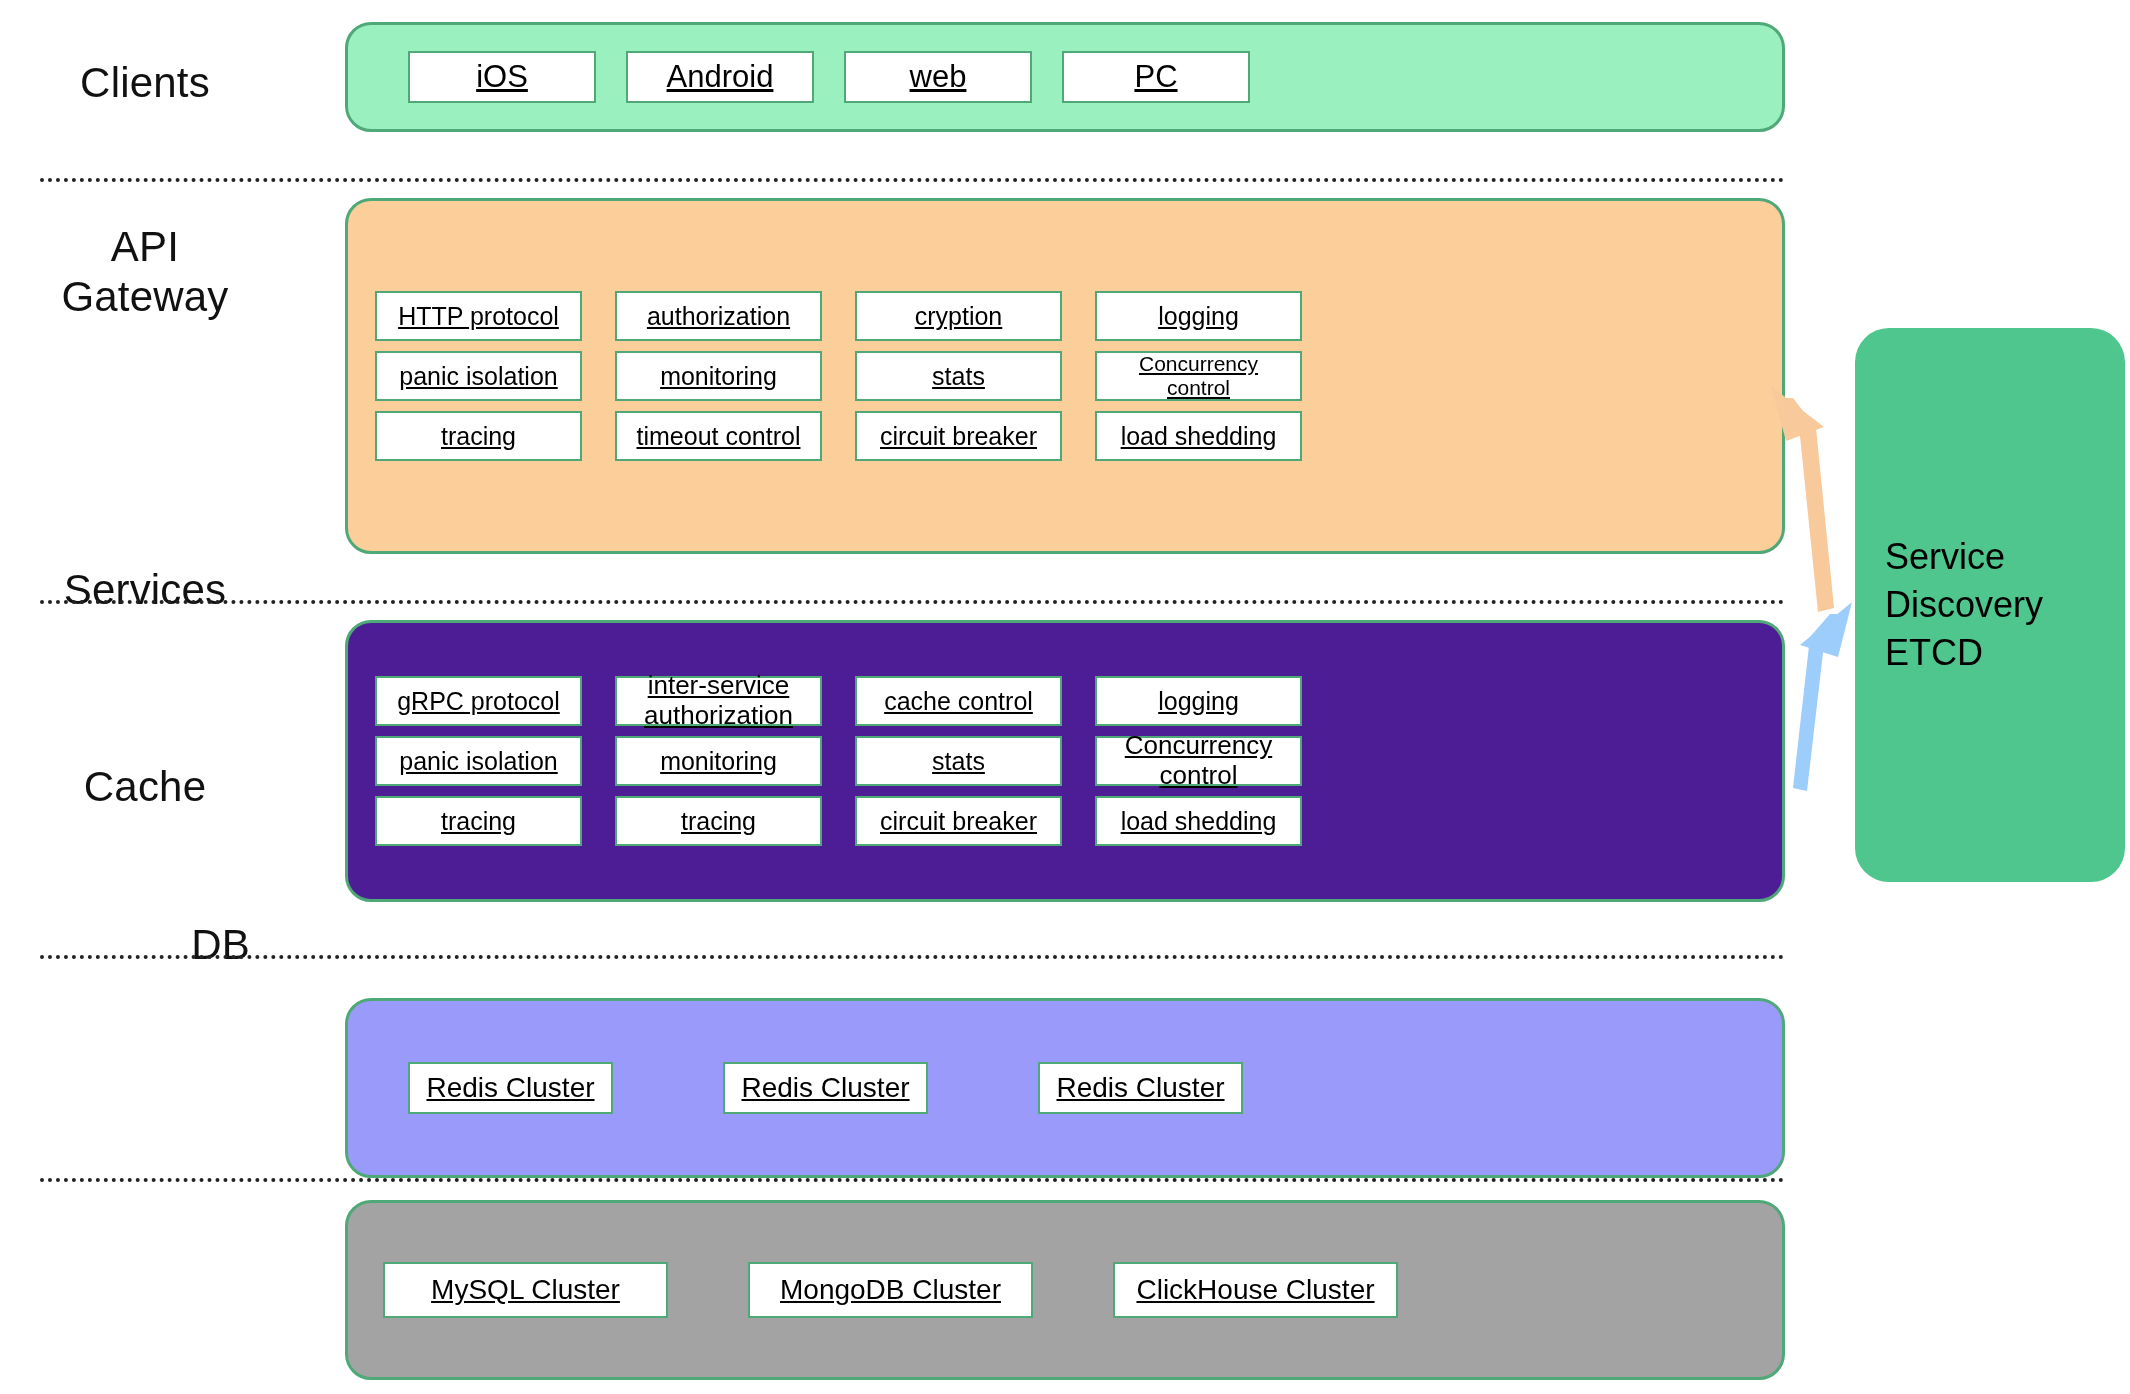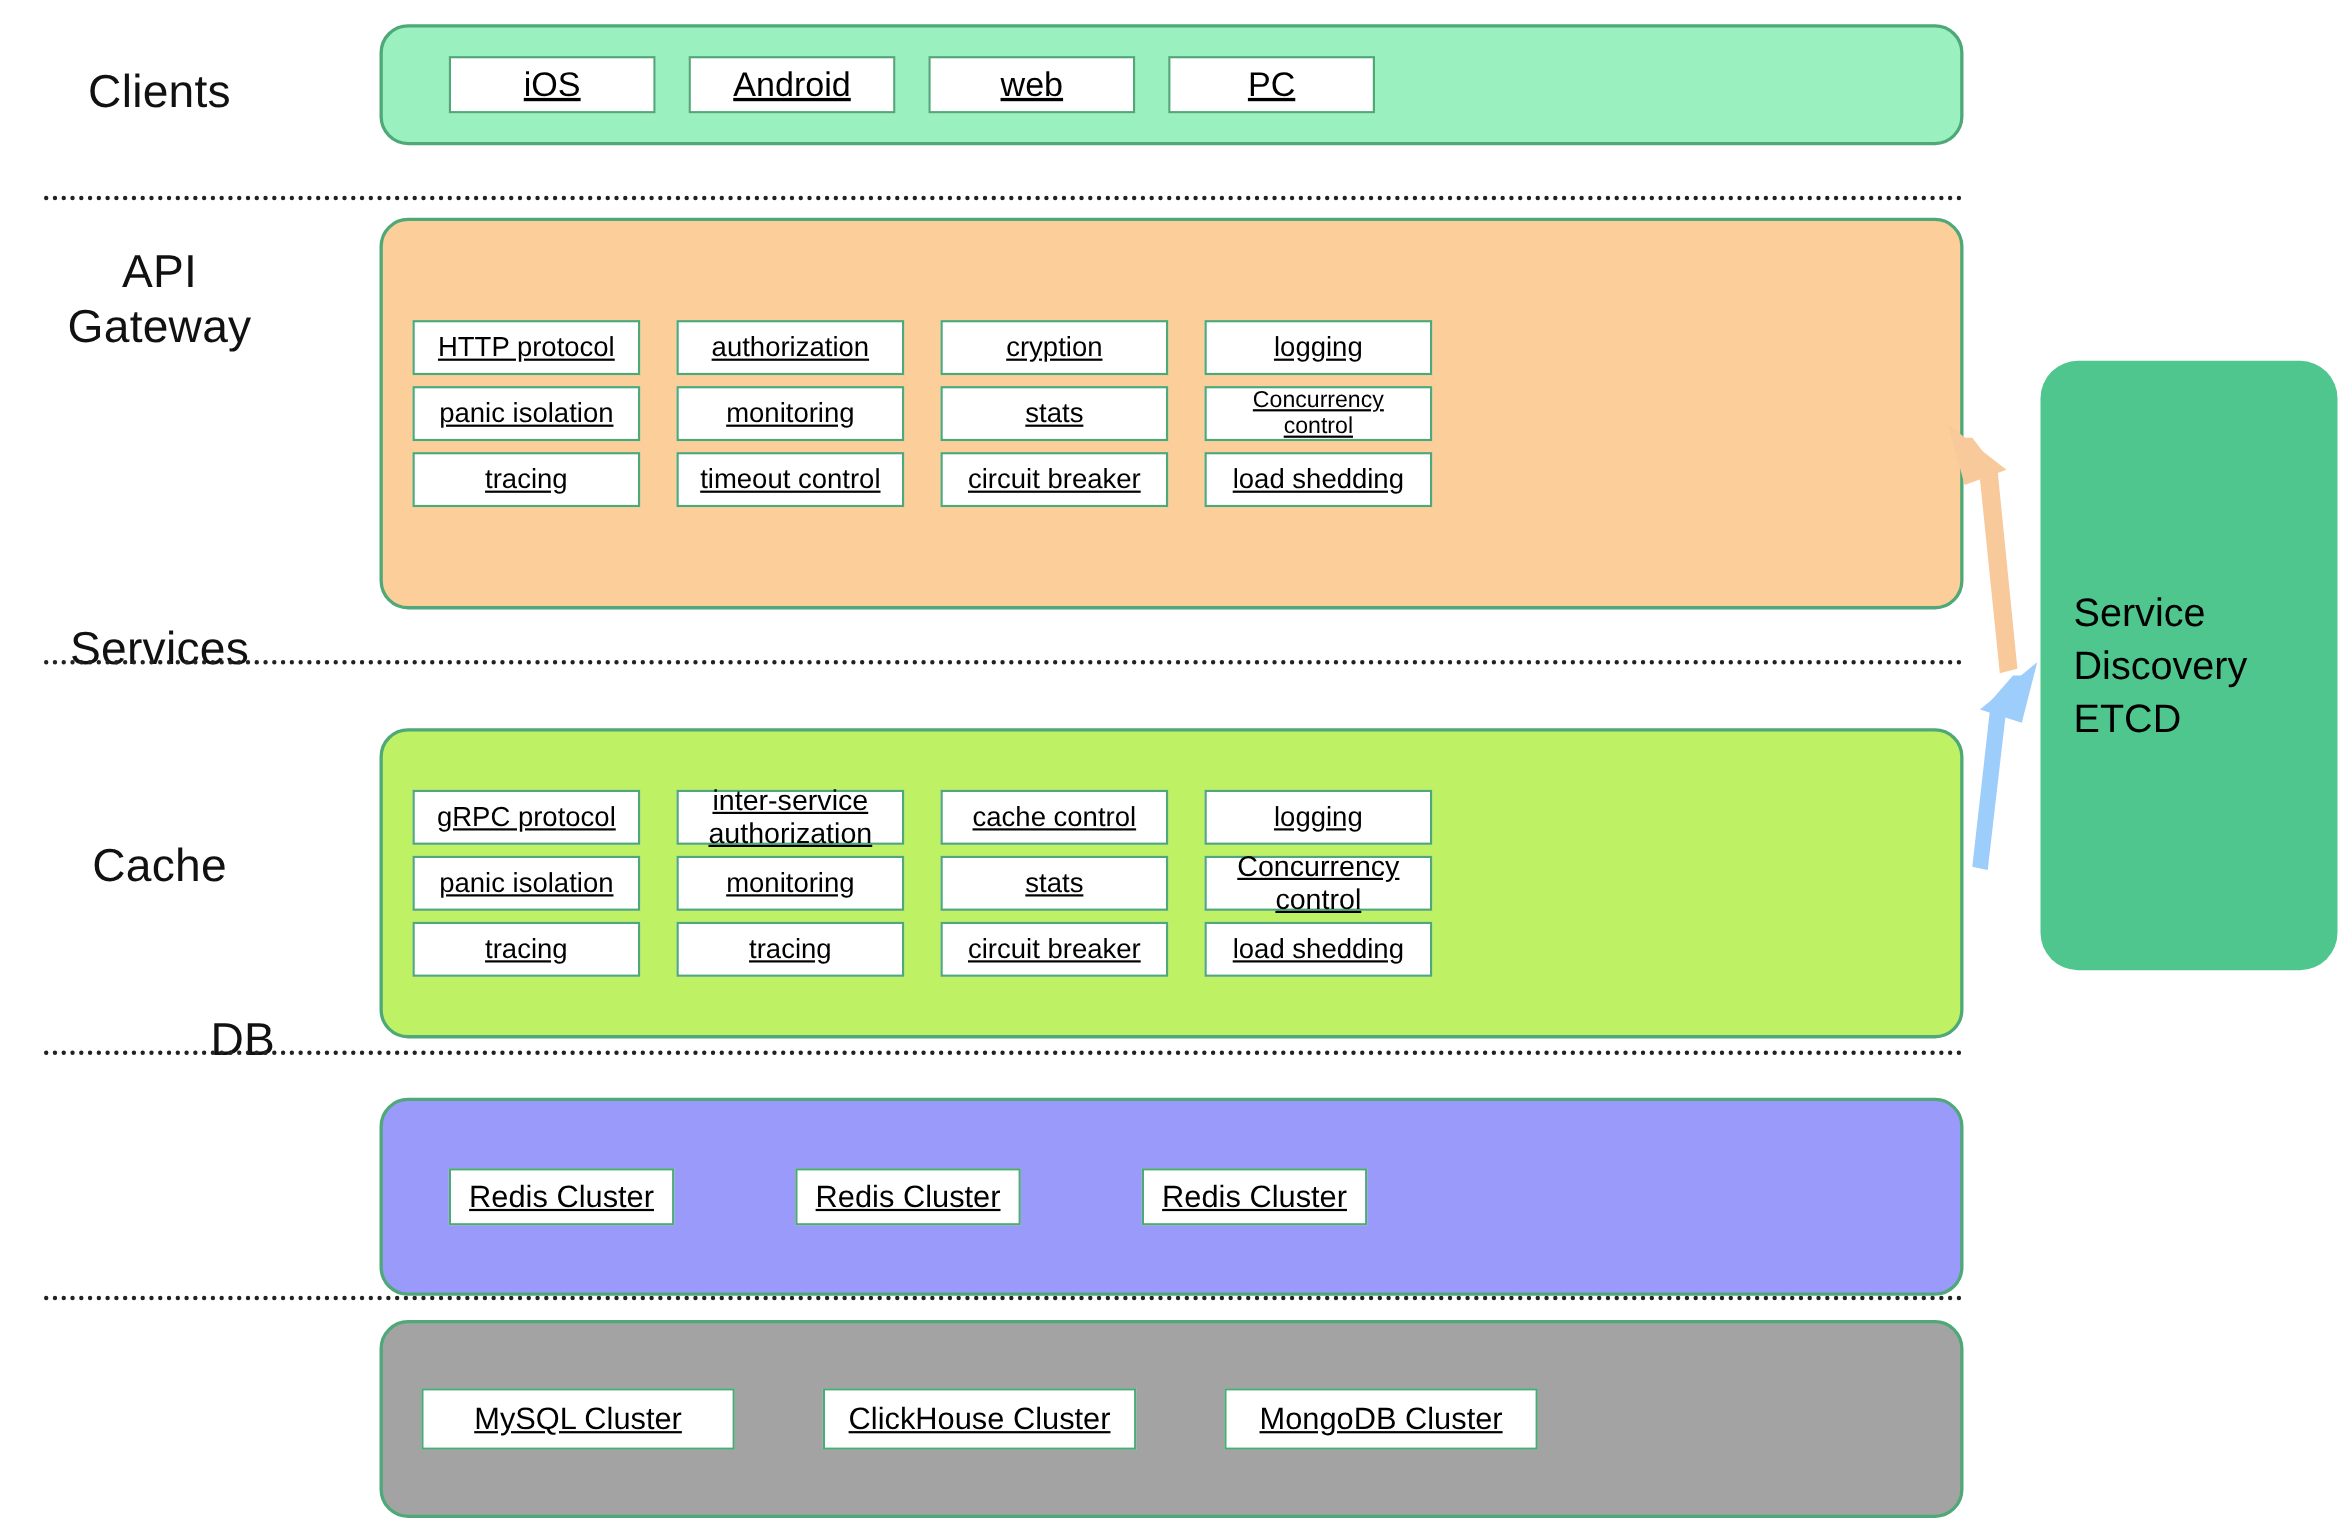--- a/index.html
+++ b/index.html
@@ -47,21 +47,21 @@
     width: 1440px;
     box-sizing: border-box;
     border: 3px solid #4FA878;
     border-radius: 26px;
     display: flex;
     flex-direction: column;
     justify-content: center;
   }
   .band.clients  { background: #9AF0BF; }
   .band.gateway  { background: #FBCE9A; }
-  .band.services { background: #bef264; margin-top: 42px; }
+  .band.services { background: #4c1d95; }
   .band.cache    { background: #9A9AFB; }
   .band.db       { background: #a3a3a3; }
 
   
   .chip-row {
     display: flex;
     align-items: stretch;
   }
   .chip {
     box-sizing: border-box;
@@ -210,22 +210,22 @@
     <div class="chip-row">
       <div class="chip">Redis Cluster</div>
       <div class="chip">Redis Cluster</div>
       <div class="chip">Redis Cluster</div>
     </div>
   </div>
 
   <div class="band db">
     <div class="chip-row">
       <div class="chip">MySQL Cluster</div>
+      <div class="chip">MongoDB Cluster</div>
       <div class="chip">ClickHouse Cluster</div>
-      <div class="chip">MongoDB Cluster</div>
     </div>
   </div>
 
   <svg class="arrow-layer" viewBox="0 0 2130 1394" xmlns="http://www.w3.org/2000/svg">
 
     <g>
       <polygon points="1834,608 1816,428 1793,398 1780,398 1779,409 1800,436 1818,612" fill="#F8C99A"></polygon>
       <polygon points="1771,386 1824,427 1786,441" fill="#F8C99A"></polygon>
     </g>
 

